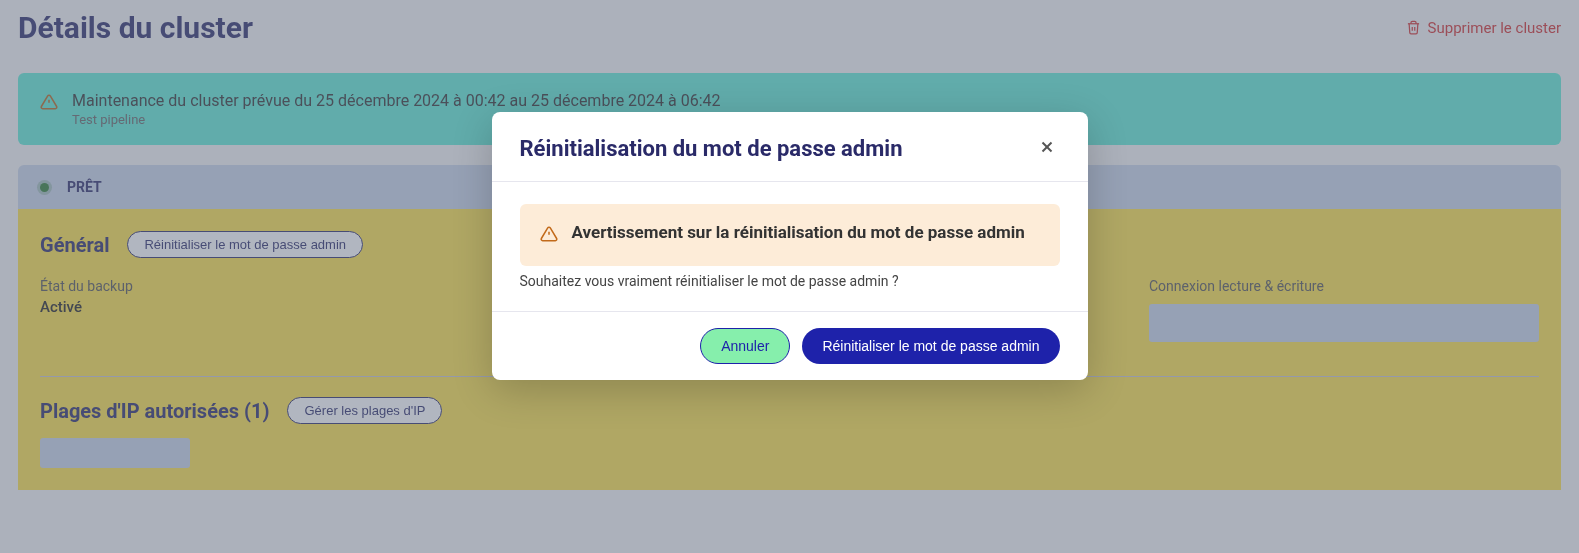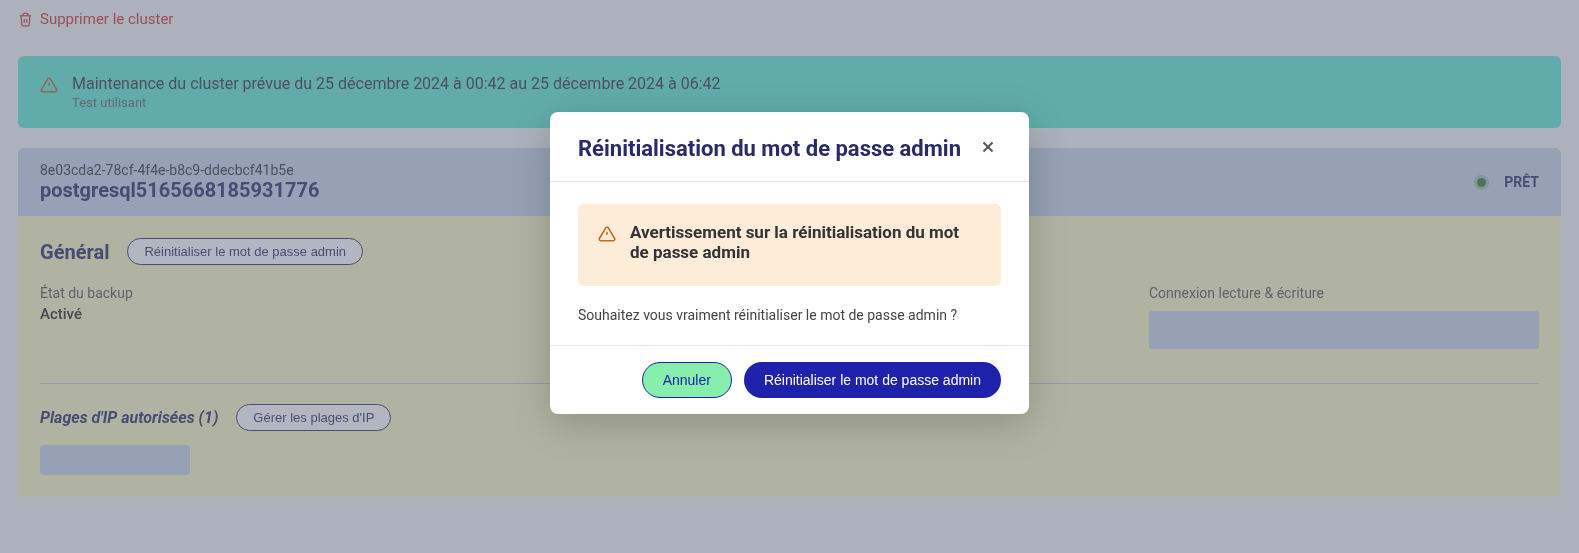--- a/index.html
+++ b/index.html
@@ -96,21 +96,21 @@
       font-size: 14px;
     }
     .status-dot {
       width: 9px;
       height: 9px;
       background: #2e7d32;
       border-radius: 50%;
       box-shadow: 0 0 0 3px rgba(46,125,50,0.25);
     }
     .cluster-body {
-      background: #fef9c3;
+      background: #fde047;
       padding: 22px;
     }
     .section-header {
       display: flex;
       align-items: center;
       gap: 18px;
       margin-bottom: 20px;
     }
     .section-title {
       font-size: 20px;
@@ -156,45 +156,44 @@
       height: 1px;
       background: #c5c5d5;
       margin-bottom: 20px;
     }
     .ip-section {
       display: flex;
       align-items: center;
       gap: 18px;
     }
     .ip-title {
-      font-size: 16px;
-      font-weight: 700;
-      color: #2a2a68;
-      font-style: italic;
+      font-size: 20px;
+      font-weight: 700;
+      color: #2a2a68;
     }
     .ip-placeholder {
       width: 150px;
       height: 30px;
       background: #c9d4e8;
       margin-top: 14px;
       border-radius: 3px;
     }
     .overlay {
       position: absolute;
       inset: 0;
       background: rgba(100, 110, 130, 0.5);
       display: flex;
       justify-content: center;
       align-items: flex-start;
       padding-top: 112px;
     }
     .modal {
       background: #fff;
       border-radius: 8px;
-      width: 479px;
+      width: 596px;
       box-shadow: 0 10px 40px rgba(0,0,0,0.2);
     }
     .modal-header {
       display: flex;
       justify-content: space-between;
       align-items: center;
       padding: 22px 28px 18px 28px;
       border-bottom: 1px solid #e6e6ee;
     }
     .modal-title {
@@ -229,21 +228,21 @@
       font-weight: 700;
       color: #333;
       margin-bottom: 6px;
     }
     .modal-warning-text {
       font-size: 14px;
       color: #555;
       line-height: 1.4;
     }
     .modal-question {
-      margin-top: 21px;
+      margin-top: 7px;
       font-size: 14px;
       color: #444;
     }
     .modal-footer {
       border-top: 1px solid #e6e6ee;
       padding: 16px 28px;
       display: flex;
       justify-content: flex-end;
       gap: 12px;
     }
@@ -264,48 +263,45 @@
       padding: 10px 20px;
       font-size: 14px;
       cursor: pointer;
     }
   </style>
 </head>
 <body>
 
 <div class="page">
   <div class="page-header">
+    <h1 class="page-title">Détails du cluster</h1>
     <div class="delete-link">
       <svg class="trash-icon" viewBox="0 0 24 24" fill="none" stroke="currentColor" stroke-width="2">
         <polyline points="3 6 5 6 21 6"></polyline>
         <path d="M19 6l-1 14a2 2 0 0 1-2 2H8a2 2 0 0 1-2-2L5 6"></path>
         <path d="M10 11v6M14 11v6"></path>
         <path d="M8 6V4a2 2 0 0 1 2-2h4a2 2 0 0 1 2 2v2"></path>
       </svg>
       <span>Supprimer le cluster</span>
     </div>
   </div>
 
   <div class="maintenance-banner">
     <svg class="warning-icon" width="18" height="18" viewBox="0 0 24 24" fill="none" stroke="currentColor" stroke-width="2">
       <path d="M10.29 3.86L1.82 18a2 2 0 0 0 1.71 3h16.94a2 2 0 0 0 1.71-3L13.71 3.86a2 2 0 0 0-3.42 0z"></path>
       <line x1="12" y1="9" x2="12" y2="13"></line>
       <line x1="12" y1="17" x2="12.01" y2="17"></line>
     </svg>
     <div class="maintenance-text">
       <div class="maintenance-main">Maintenance du cluster prévue du 25 décembre 2024 à 00:42 au 25 décembre 2024 à 06:42</div>
-      <div class="maintenance-sub">Test utilisant</div>
+      <div class="maintenance-sub">Test pipeline</div>
     </div>
   </div>
 
   <div class="cluster-header">
-    <div class="cluster-info">
-      <div class="cluster-id">8e03cda2-78cf-4f4e-b8c9-ddecbcf41b5e</div>
-      <div class="cluster-name">postgresql5165668185931776</div>
-    </div>
     <div class="status-badge">
       <span class="status-dot"></span>
       <span>PRÊT</span>
     </div>
   </div>
 
   <div class="cluster-body">
     <div class="section-header">
       <div class="section-title">Général</div>
       <button class="pill-button">Réinitialiser le mot de passe admin</button>

